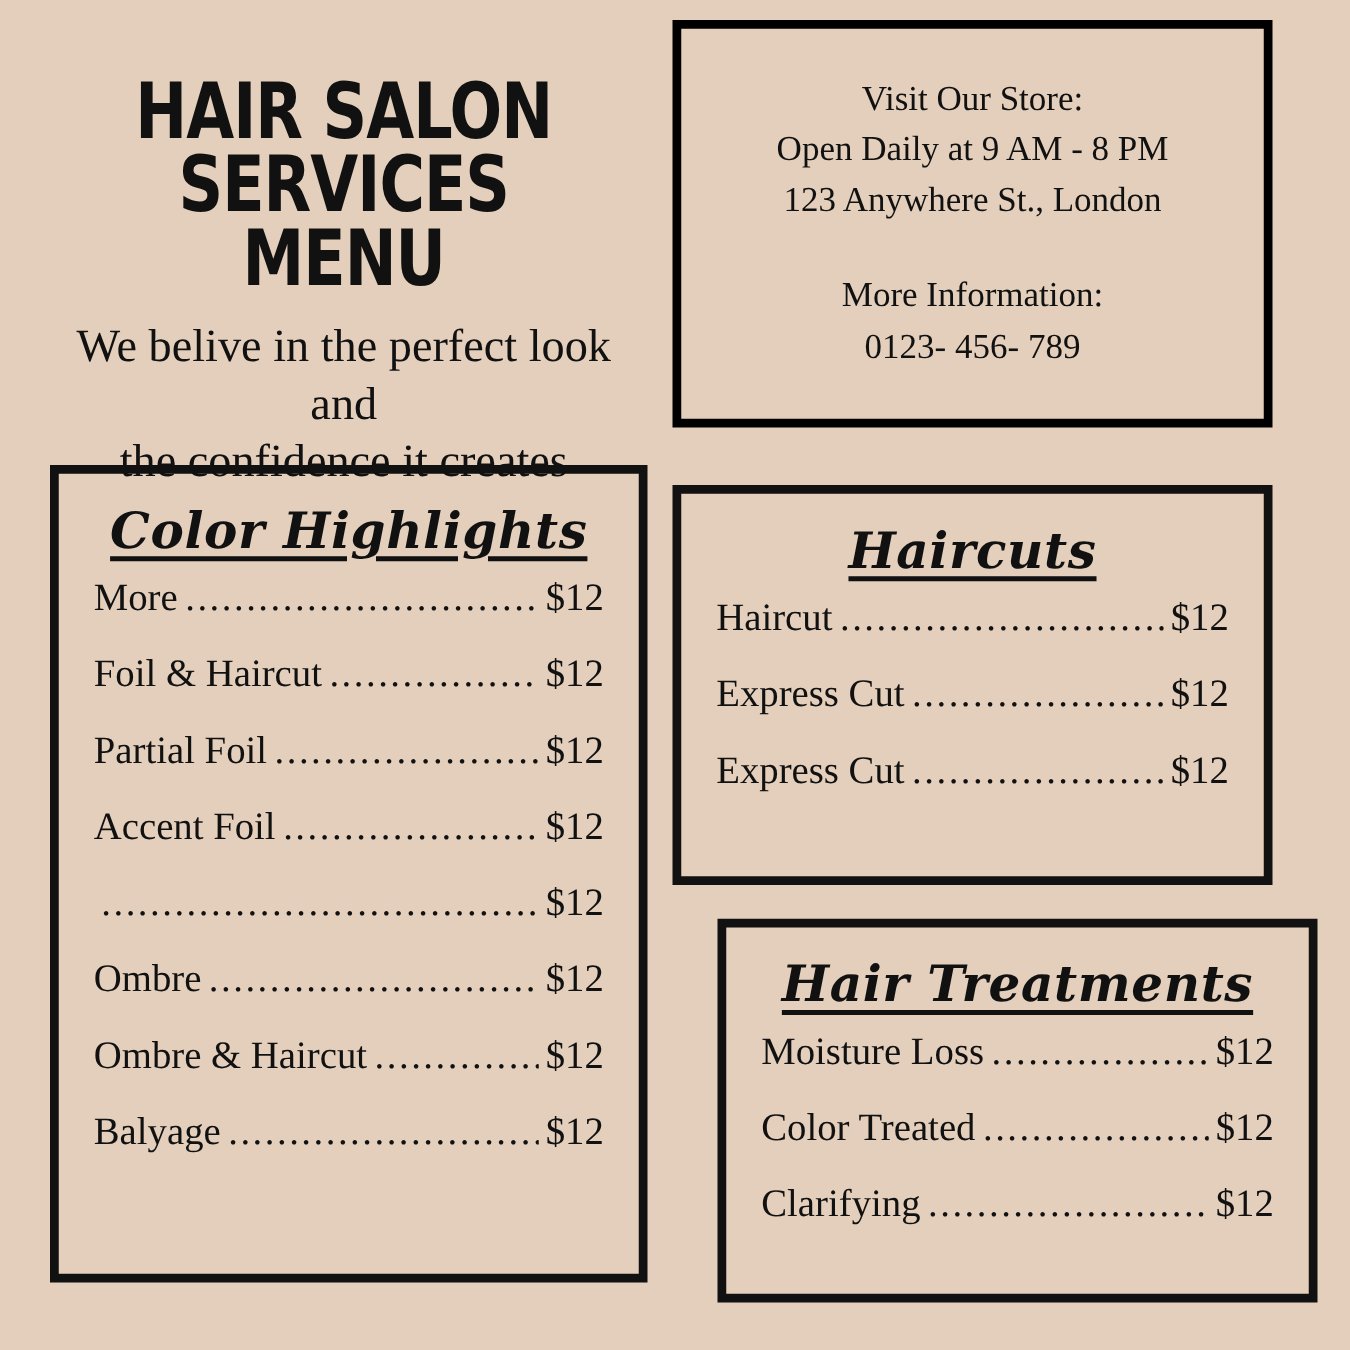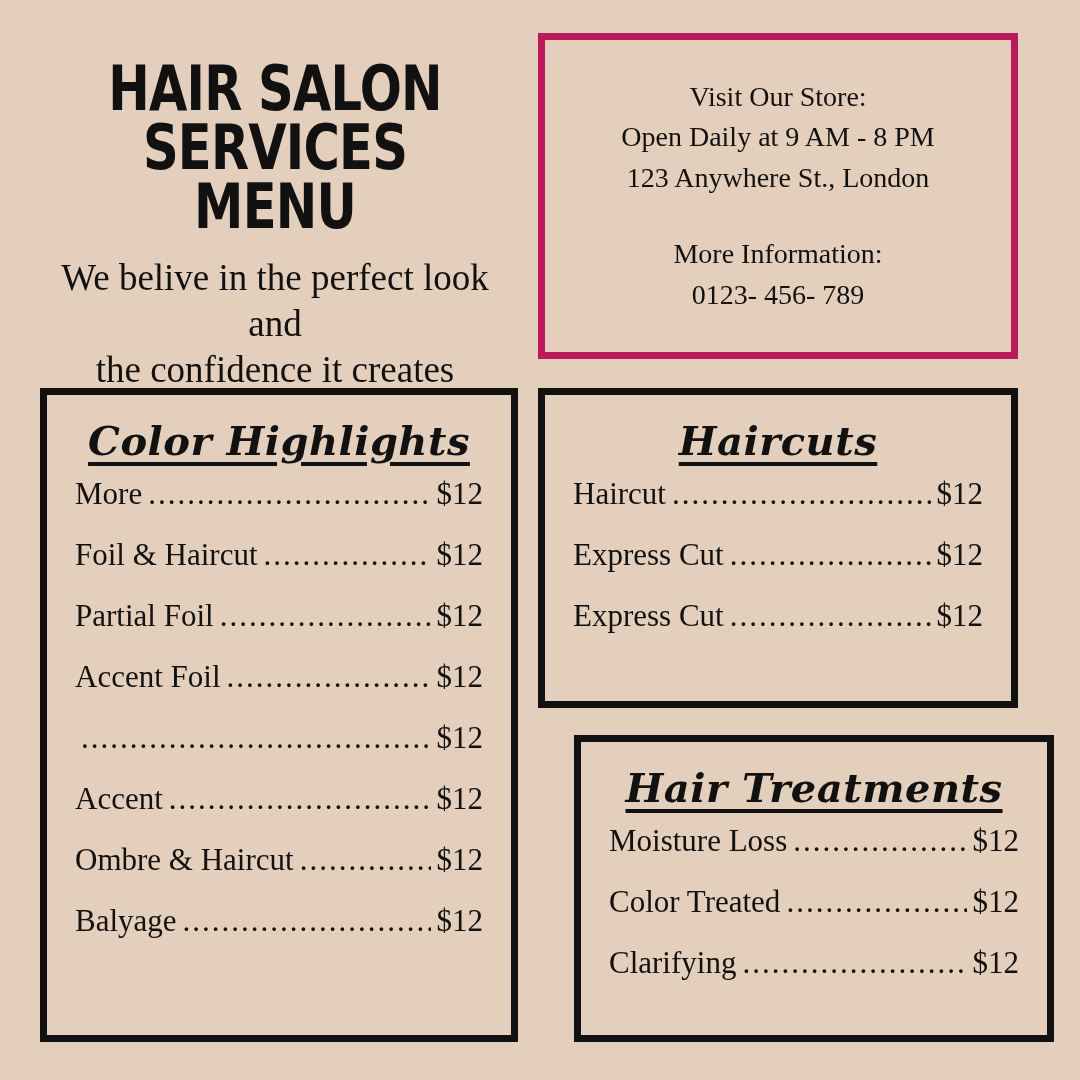--- a/index.html
+++ b/index.html
@@ -46,24 +46,24 @@
     font-family: "Liberation Serif", serif;
     font-size: 37px;
     line-height: 1.25;
     margin-top: 18px;
     white-space: pre-line;
   }
 
   .info-box {
     position: absolute;
     left: 538px;
-    top: 33px;
+    top: 16px;
     width: 480px;
     height: 326px;
-    border: 7px solid #be185d;
+    border: 7px solid #000000;
     box-sizing: border-box;
     display: flex;
     flex-direction: column;
     align-items: center;
     justify-content: center;
     text-align: center;
   }
   .info-block {
     font-size: 28px;
     line-height: 1.45;
@@ -74,21 +74,21 @@
   }
 
   
   .cat-box {
     position: absolute;
     border: 7px solid #111111;
     box-sizing: border-box;
   }
   #box-color {
     left: 40px;
-    top: 388px;
+    top: 372px;
     width: 478px;
     height: 654px;
   }
   #box-haircuts {
     left: 538px;
     top: 388px;
     width: 480px;
     height: 320px;
   }
   #box-treatments {
@@ -177,21 +177,21 @@
       <div class="item">
         <span class="item-name">Accent Foil</span>
         <span class="dots">..............................................................................</span>
         <span class="item-price">$12</span>
       </div>
       <div class="item">
         <span class="dots">..............................................................................</span>
         <span class="item-price">$12</span>
       </div>
       <div class="item">
-        <span class="item-name">Accent</span>
+        <span class="item-name">Ombre</span>
         <span class="dots">..............................................................................</span>
         <span class="item-price">$12</span>
       </div>
       <div class="item">
         <span class="item-name">Ombre &amp; Haircut</span>
         <span class="dots">..............................................................................</span>
         <span class="item-price">$12</span>
       </div>
       <div class="item">
         <span class="item-name">Balyage</span>

